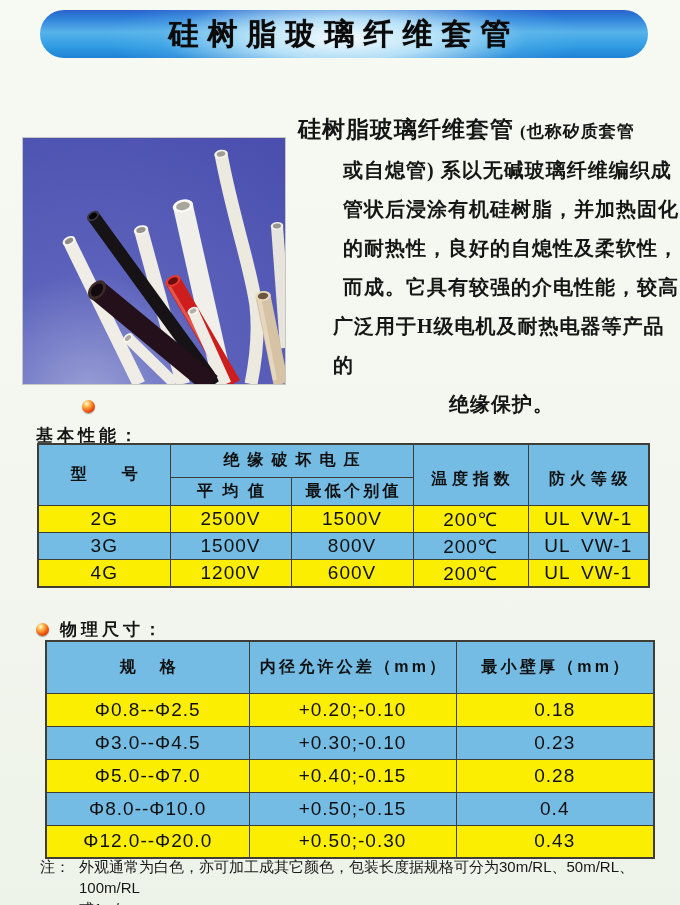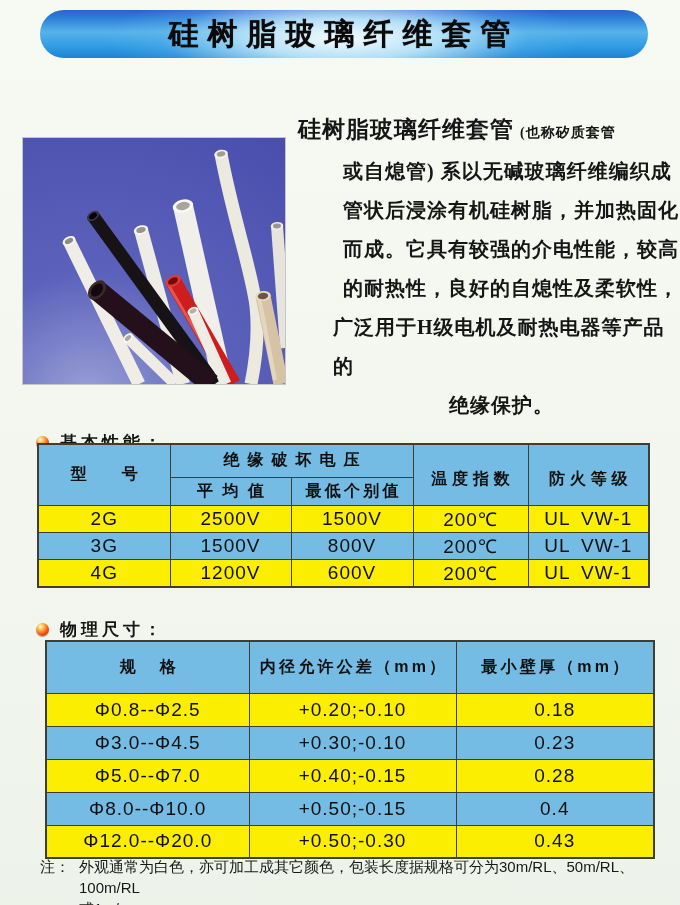--- a/index.html
+++ b/index.html
@@ -34,31 +34,31 @@
   .photo svg { display:block; width:100%; height:100%; }
 
   
   .intro {
     position:absolute; left:298px; top:110px; width:382px;
     font-family:"Liberation Serif", serif;
     font-size:20px; font-weight:bold; line-height:39px; letter-spacing:1px;
     color:#161616;
   }
   .intro .lead { font-size:23px; }
-  .intro .paren { font-size:14px;margin-top:31px; }
+  .intro .paren { font-size:17px;margin-top:31px; }
   .intro .l-ind1 { margin-left:45px; }
   .intro .l-ind2 { margin-left:35px; }
   .intro .l-ind3 { margin-left:25px;text-align:center; }
 
   
   .section-label {
     position:absolute; display:flex; align-items:center; gap:11px;
     font-size:17px; font-weight:bold; letter-spacing:4px; color:#141414;
   }
-  .section-basic   { left:36px; top:431px; }
+  .section-basic   { left:36px; top:400px;flex-direction:column; }
   .section-physical{ left:36px; top:618px; }
   .bullet {
     width:13px; height:13px; border-radius:50%; flex:0 0 13px;
     background:radial-gradient(circle at 35% 28%, #ffffff 0%, #ffc554 22%, #f1560f 60%, #a51700 100%);
     box-shadow:0 1px 1px rgba(0,0,0,.35);
   }
 
   
   table { position:absolute; border-collapse:collapse; table-layout:fixed;
           border:2.5px solid var(--border_dark,#3e3e36); }
@@ -158,22 +158,22 @@
       <line x1="105" y1="200" x2="152" y2="246" stroke="#eeece5" stroke-width="11"></line>
       <ellipse cx="105" cy="200" rx="5.8" ry="3.8" fill="#f8f6f0" transform="rotate(-44 105 200)"></ellipse>
       <ellipse cx="105" cy="200" rx="3.6" ry="2.2" fill="#aaa8a0" transform="rotate(-44 105 200)"></ellipse>
     </svg>
   </div>
 
   <div class="intro">
     <div><span class="lead">硅树脂玻璃纤维套管</span> <span class="paren">(也称矽质套管</span></div>
     <div class="l-ind1">或自熄管) 系以无碱玻璃纤维编织成</div>
     <div class="l-ind1">管状后浸涂有机硅树脂，并加热固化</div>
+    <div class="l-ind1">的耐热性，良好的自熄性及柔软性，</div>
     <div class="l-ind1">而成。它具有较强的介电性能，较高</div>
-    <div class="l-ind1">的耐热性，良好的自熄性及柔软性，</div>
     <div class="l-ind2">广泛用于H级电机及耐热电器等产品的</div>
     <div class="l-ind3">绝缘保护。</div>
   </div>
 
   <div class="section-label section-basic">
     <span class="bullet"></span>
     <span>基本性能：</span>
   </div>
 
   <table class="t1">

